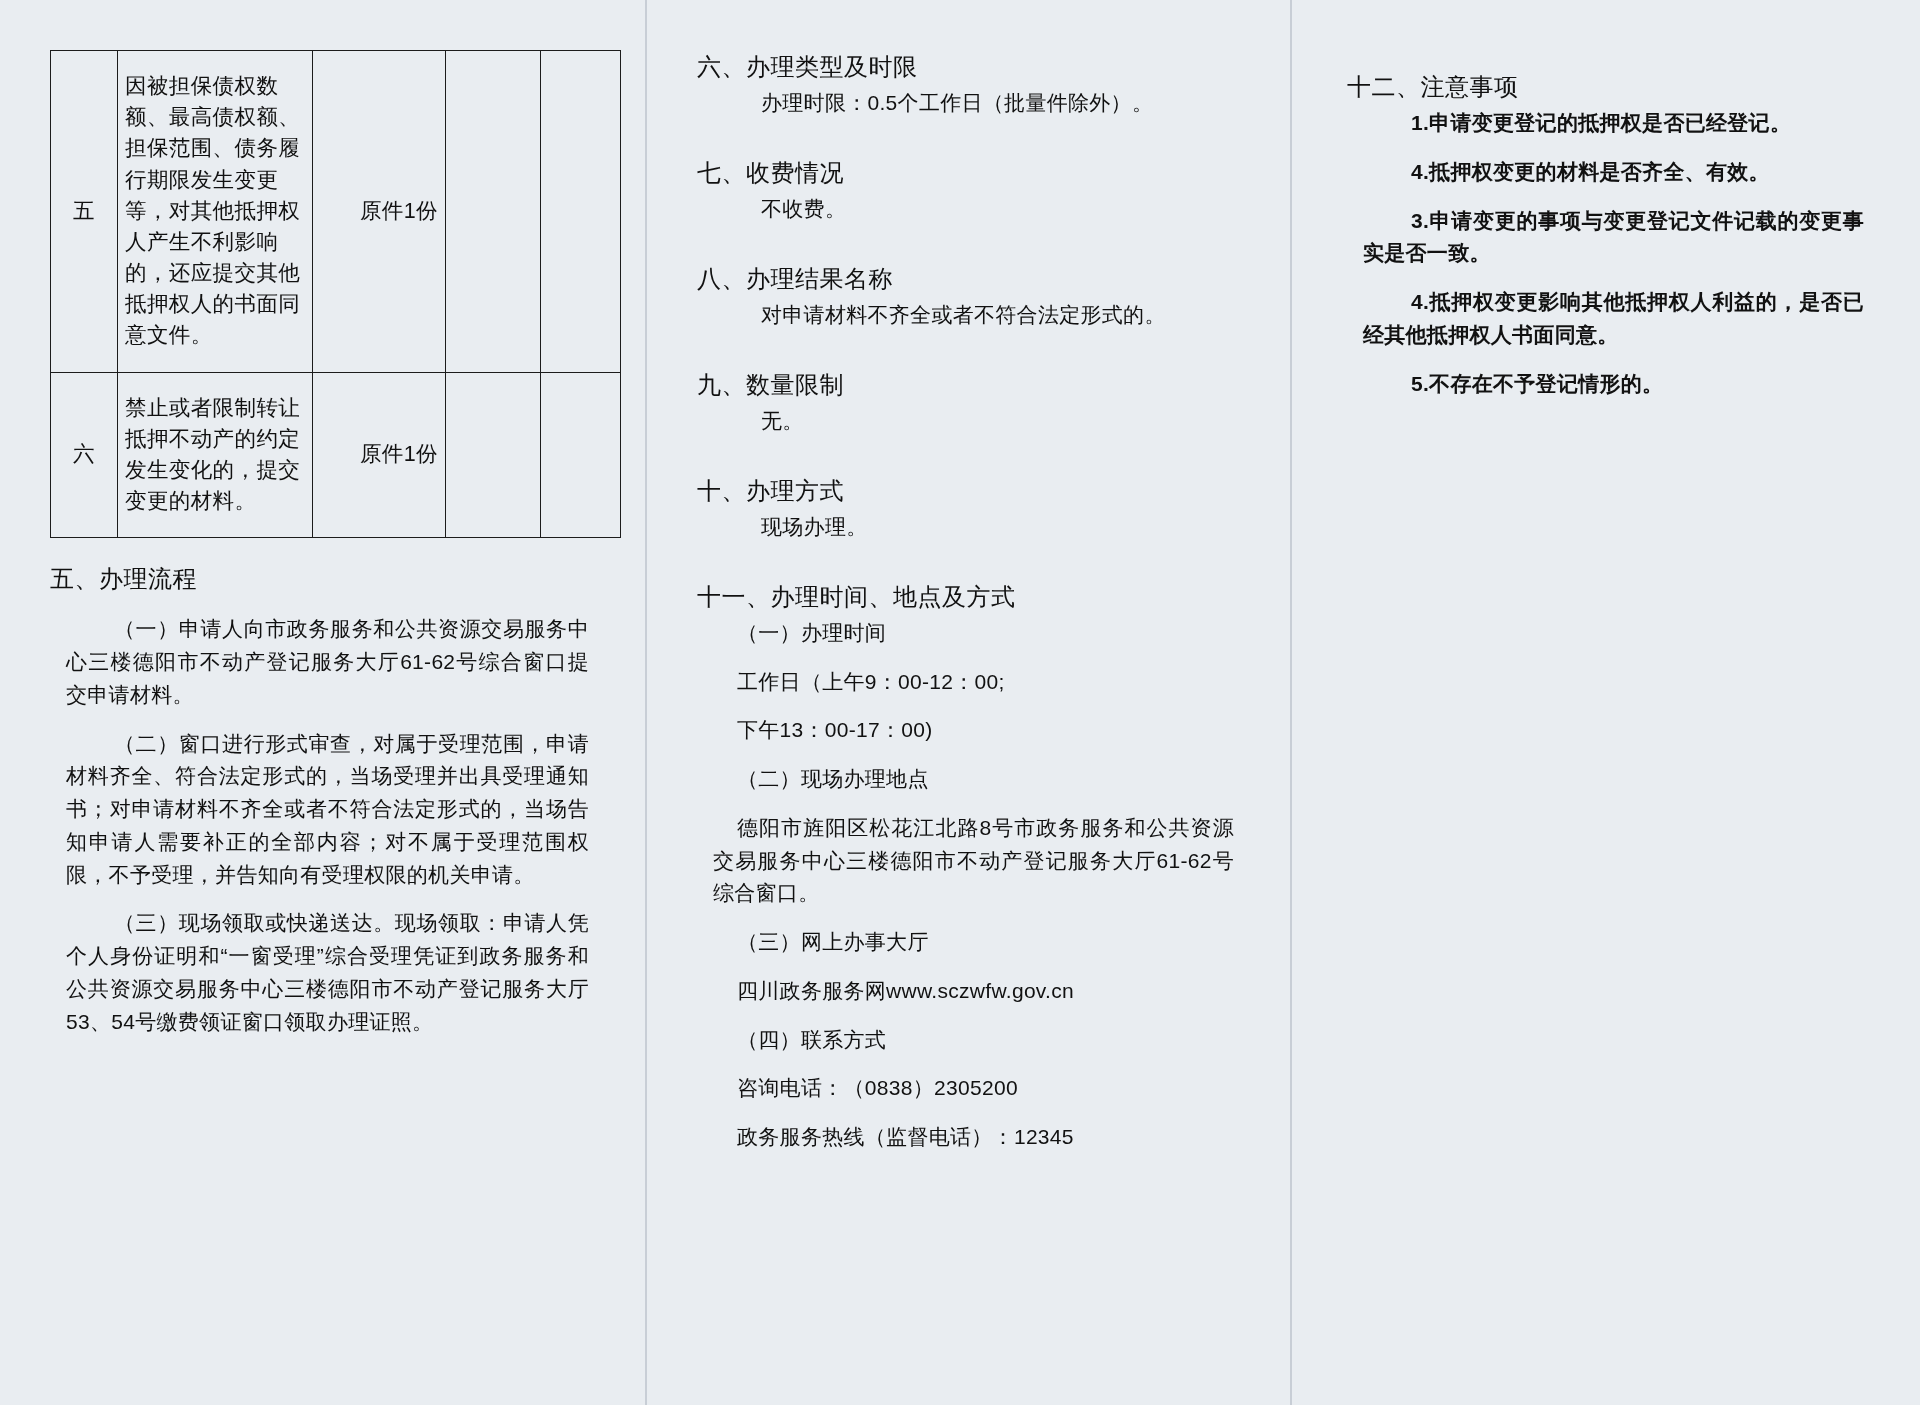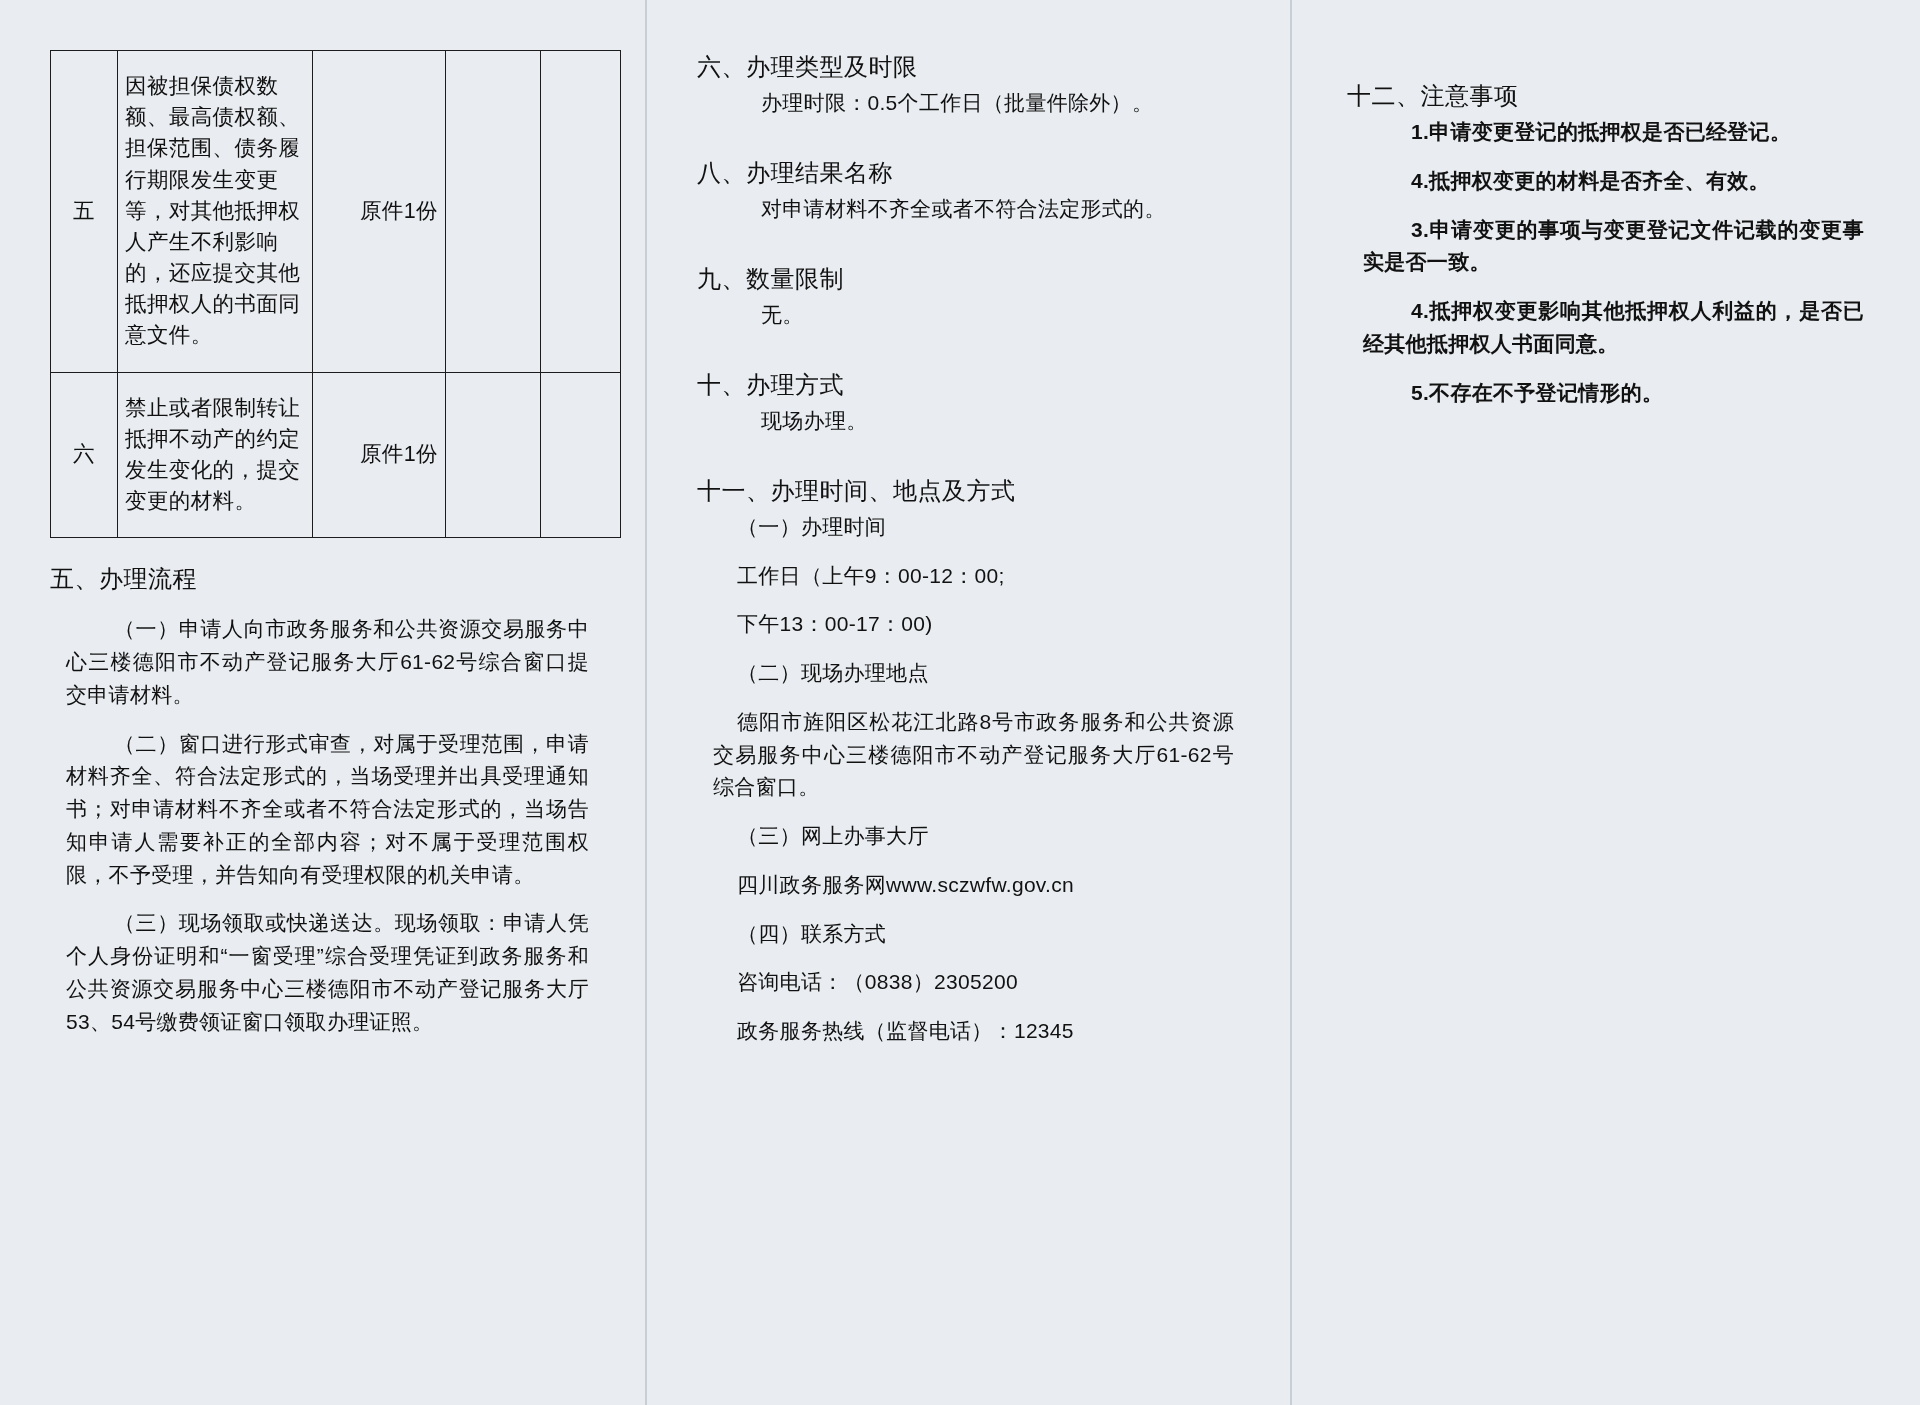--- a/index.html
+++ b/index.html
@@ -72,21 +72,21 @@
     letter-spacing: 0.3px;
     text-align: justify;
   }
   .para.indent { text-indent: 48px; }
   .para.indent-s { text-indent: 24px; }
 
   .col-mid .sec-title { margin-top: 0; }
   .col-mid .group { margin-bottom: 34px; }
   .col-mid .group .para { margin-top: 2px; }
 
-  .col-right .sec-title { margin-top: 17px; }
+  .col-right .sec-title { margin-top: 8px; }
   .col-right .para { margin-top: 2px; font-weight: bold; }
   .mono-ltr { font-family: "Liberation Sans", sans-serif; }
 </style>
 </head>
 <body>
 
 <div class="page">
 
   <div class="col col-left">
 
@@ -117,20 +117,24 @@
 
   <div class="divider"></div>
 
   <div class="col col-mid">
 
     <div class="group">
       <div class="sec-title">六、办理类型及时限</div>
       <p class="para indent">办理时限：0.5个工作日（批量件除外）。</p>
     </div>
 
+    <div class="group">
+      <div class="sec-title">七、收费情况</div>
+      <p class="para indent">不收费。</p>
+    </div>
 
     <div class="group">
       <div class="sec-title">八、办理结果名称</div>
       <p class="para indent">对申请材料不齐全或者不符合法定形式的。</p>
     </div>
 
     <div class="group">
       <div class="sec-title">九、数量限制</div>
       <p class="para indent">无。</p>
     </div>

